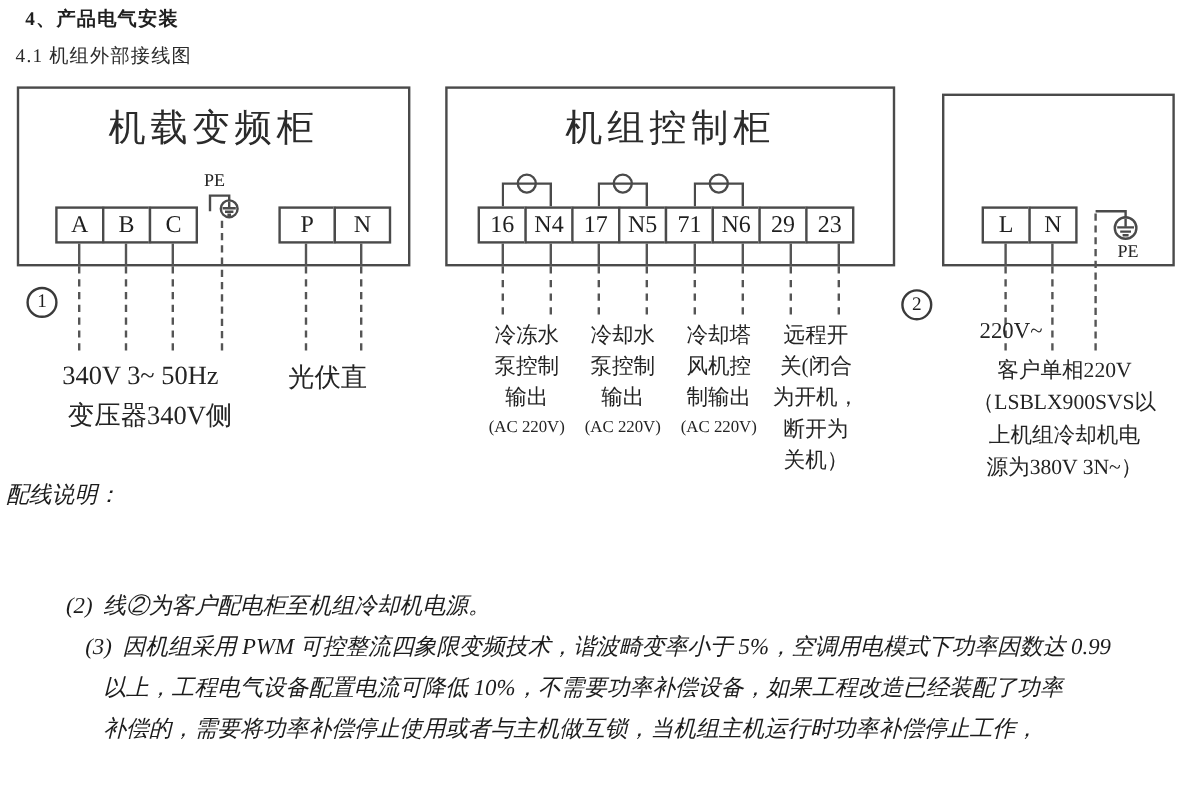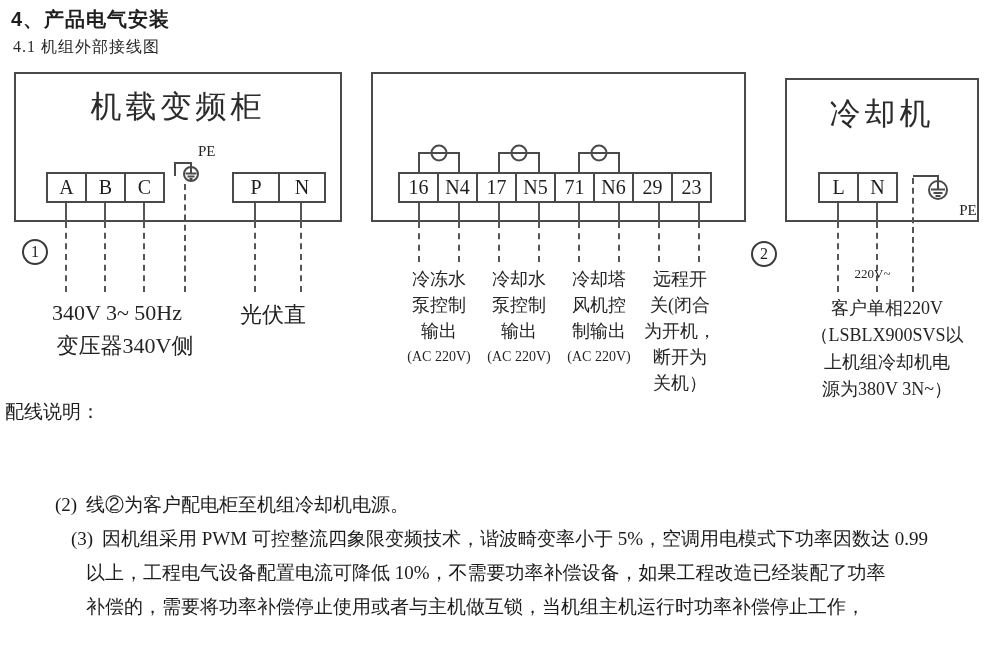--- a/index.html
+++ b/index.html
@@ -1,38 +1,38 @@
 <!DOCTYPE html>
 <html><head>
 <meta charset="utf-8">
 <style>
   html,body{margin:0;padding:0;background:#fff;}
   .page{position:relative;width:999px;height:662px;background:#ffffff;overflow:hidden;
         font-family:"Liberation Serif","DejaVu Serif",serif;color:#1f1f1f;}
-  .h1{position:absolute;left:11px;top:6px;font-family:Liberation Sans, sans-serif;
-      font-weight:bold;font-size:20px;letter-spacing:1px;}
+  .h1{position:absolute;left:21px;top:6px;font-family:Liberation Serif, serif;
+      font-weight:bold;font-size:16px;letter-spacing:1px;}
   .h2{position:absolute;left:13px;top:37px;font-size:16px;color:#2a2a2a;letter-spacing:1px;}
   .box{position:absolute;border:2px solid #4a4a4a;box-sizing:border-box;}
   .cabtitle{position:absolute;text-align:center;font-size:31px;letter-spacing:4px;color:#2b2b2b;}
   .trow{position:absolute;display:flex;}
   .cell{width:41px;height:31px;border:2px solid #4a4a4a;margin-left:-2px;box-sizing:border-box;
         display:flex;align-items:center;justify-content:center;font-size:20px;background:#fff;}
   .cell:first-child{margin-left:0;}
   .pncell{width:48px;}
   .w{position:absolute;width:0;border-left:2px solid #555;}
   .wd{position:absolute;width:0;border-left:2px dashed #555;}
   .circ{position:absolute;width:26px;height:26px;border:2px solid #3a3a3a;border-radius:50%;
         box-sizing:border-box;display:flex;align-items:center;justify-content:center;font-size:16px;}
-  .pe{position:absolute;font-size:15px;color:#242424;margin-left:28px;}
+  .pe{position:absolute;font-size:15px;color:#242424;}
   .lbl{position:absolute;text-align:center;color:#242424;white-space:nowrap;}
   .big{font-size:22px;}
   .col{font-size:18px;line-height:26px;}
   .col .ac{font-size:14px;}
   .sym{position:absolute;}
-  .note-line{position:absolute;font-size:19px;color:#1c1c1c;white-space:nowrap;}
+  .note-line{position:absolute;font-size:19px;color:#1c1c1c;white-space:nowrap;font-style:italic;}
   .marker{display:inline-block;width:31px;}
 </style>
 </head>
 <body>
 
 <div class="page">
 
   <div class="h1">4、产品电气安装</div>
   <div class="h2">4.1 机组外部接线图</div>
 
@@ -73,20 +73,21 @@
   <i class="wd" style="left:254px;top:222px;height:70px"></i>
   <i class="wd" style="left:300px;top:222px;height:70px"></i>
 
   <div class="circ" style="left:22px;top:239px">1</div>
 
   <div class="lbl big" style="left:22px;top:300px;width:190px">340V 3~ 50Hz</div>
   <div class="lbl big" style="left:30px;top:331px;width:190px">变压器340V侧</div>
   <div class="lbl big" style="left:213px;top:300px;width:120px">光伏直</div>
 
   <div class="box" style="left:371px;top:72px;width:375px;height:150px"></div>
+  <div class="cabtitle" style="left:371px;top:86px;width:375px">机组控制柜</div>
 
   <div class="trow" style="left:398px;top:172px">
     <span class="cell">16</span>
     <span class="cell">N4</span>
     <span class="cell">17</span>
     <span class="cell">N5</span>
     <span class="cell">71</span>
     <span class="cell">N6</span>
     <span class="cell">29</span>
     <span class="cell">23</span>
@@ -146,21 +147,20 @@
   </div>
   <div class="lbl col" style="left:634px;top:266px;width:92px">
     <div>远程开</div>
     <div>关(闭合</div>
     <div>为开机，</div>
     <div>断开为</div>
     <div>关机）</div>
   </div>
 
   <div class="box" style="left:785px;top:78px;width:194px;height:144px"></div>
-  <div class="cabtitle" style="left:785px;top:93px;width:194px">冷却机</div>
 
   <div class="trow" style="left:818px;top:172px">
     <span class="cell">L</span>
     <span class="cell">N</span>
   </div>
 
   <svg class="sym" style="left:904px;top:168px" width="48" height="42">
     <path d="M9,8 H34 V13" stroke="#4a4a4a" stroke-width="2" fill="none"></path>
     <circle cx="34" cy="22" r="9" fill="none" stroke="#4a4a4a" stroke-width="2"></circle>
     <line x1="34" y1="14" x2="34" y2="21" stroke="#4a4a4a" stroke-width="2"></line>
@@ -172,21 +172,21 @@
 
   <i class="w" style="left:837px;top:203px;height:19px"></i>
   <i class="w" style="left:876px;top:203px;height:19px"></i>
 
   <i class="wd" style="left:837px;top:222px;height:70px"></i>
   <i class="wd" style="left:876px;top:222px;height:70px"></i>
   <i class="wd" style="left:912px;top:178px;height:114px"></i>
 
   <div class="circ" style="left:751px;top:241px">2</div>
 
-  <div class="lbl" style="left:810px;top:266px;width:125px;font-size:13px">220V~</div>
+  <div class="lbl" style="left:780px;top:266px;width:125px;font-size:19px">220V~</div>
   <div class="lbl" style="left:802px;top:295px;width:170px;font-size:18px;line-height:27px">
     <div>客户单相220V</div>
     <div>（LSBLX900SVS以</div>
     <div>上机组冷却机电</div>
     <div>源为380V 3N~）</div>
   </div>
 
   <div class="note-line" style="left:5px;top:399px">配线说明：</div>
 
 

